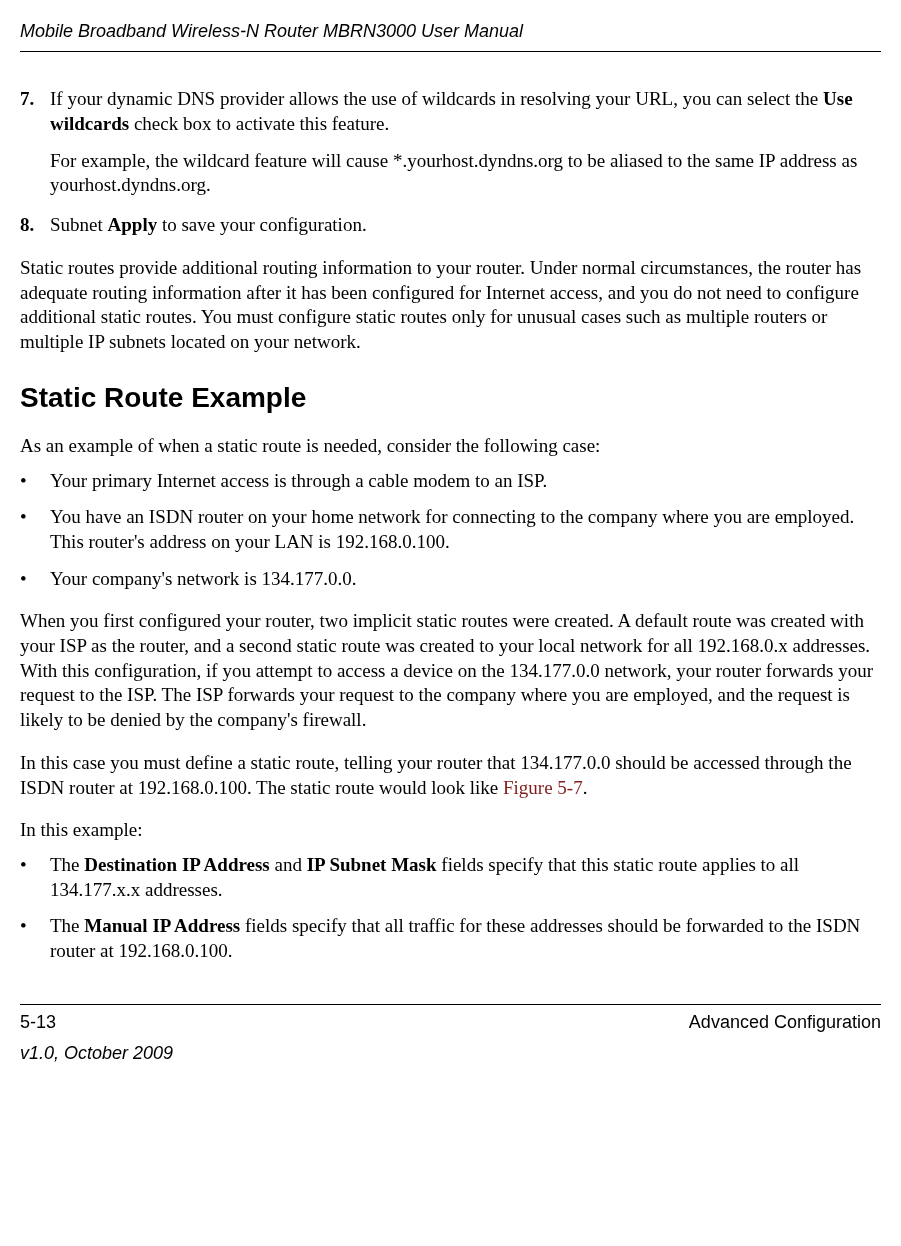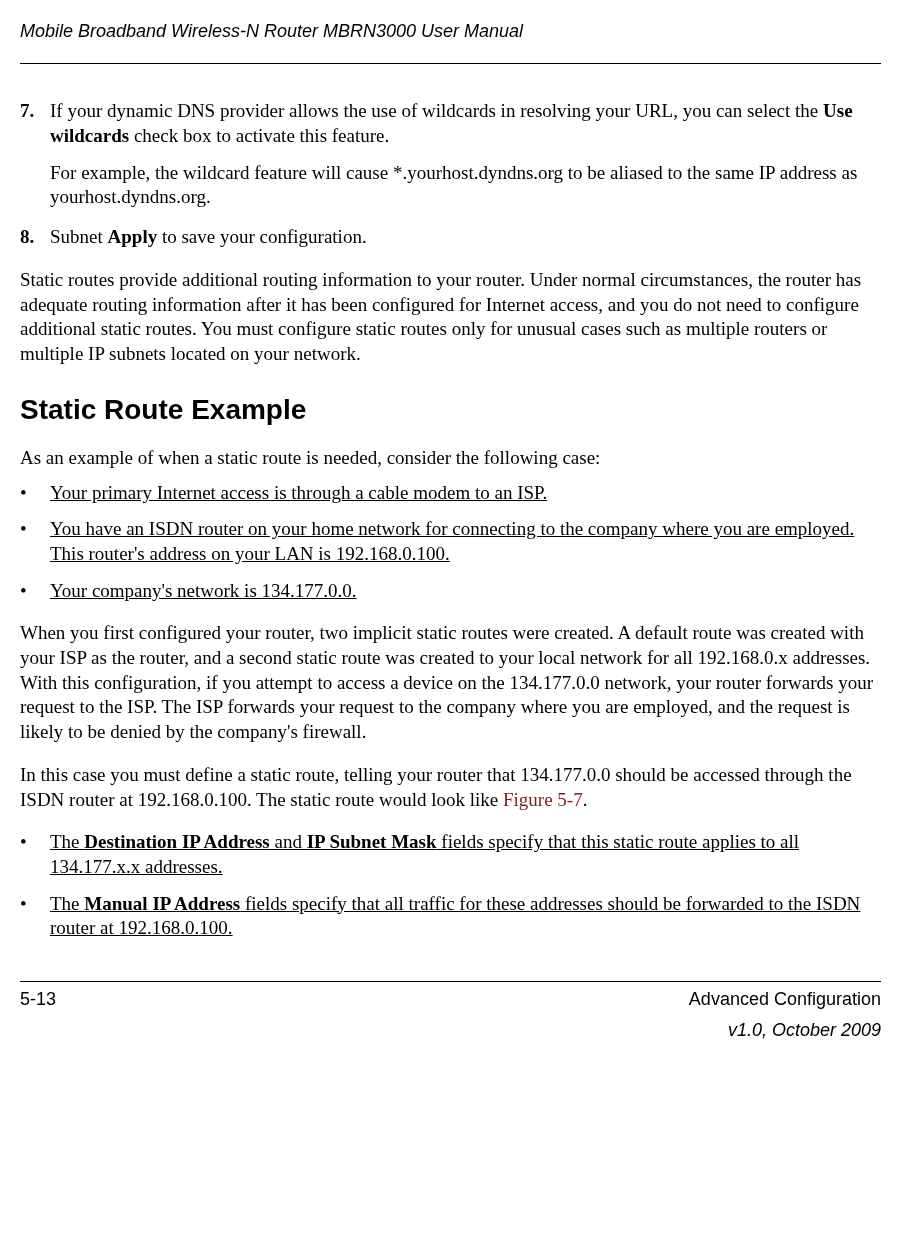--- a/index.html
+++ b/index.html
@@ -13,21 +13,21 @@
       width: 901px;
     }
     .page {
       padding: 20px 20px 20px 20px;
     }
     .header {
       font-family: Arial, Helvetica, sans-serif;
       font-style: italic;
       font-size: 18px;
       border-bottom: 1px solid #000;
-      padding-bottom: 20px;
+      padding-bottom: 8px;
       margin-bottom: 35px;
     }
     .numbered-item {
       display: flex;
       margin-bottom: 15px;
     }
     .numbered-item .num {
       font-weight: bold;
       min-width: 30px;
     }
@@ -68,38 +68,37 @@
     }
     .bullet-list li {
       display: flex;
       margin-bottom: 12px;
     }
     .bullet-list li .bullet {
       min-width: 30px;
     }
     .bullet-list li .bcontent {
       flex: 1;
-      text-decoration: underline;
     }
     .link {
       color: #7f1d1d;
     }
     .footer {
       margin-top: 40px;
       border-top: 1px solid #000;
       padding-top: 6px;
       font-family: Arial, Helvetica, sans-serif;
       font-size: 18px;
     }
     .footer-row {
       display: flex;
       justify-content: space-between;
     }
     .footer-center {
-      text-align: right;
+      text-align: left;
       font-style: italic;
       margin-top: 8px;
     }
   </style>
 </head>
 <body>
 
 <div class="page">
   <div class="header">Mobile Broadband Wireless-N Router MBRN3000 User Manual</div>
 
@@ -143,20 +142,21 @@
       <span class="bcontent">Your company's network is 134.177.0.0.</span>
     </li>
   </ul>
 
   <p class="body-para">When you first configured your router, two implicit static routes were created. A default route was created with your ISP as the router, and a second static route was created to your local network for all 192.168.0.x addresses. With this configuration, if you attempt to access a device on the 134.177.0.0 network, your router forwards your request to the ISP. The ISP forwards your request to the company where you are employed, and the request is likely to be denied by the company's firewall.</p>
 
   <p class="body-para">
     <span>In this case you must define a static route, telling your router that 134.177.0.0 should be accessed through the ISDN router at 192.168.0.100. The static route would look like </span><span class="link">Figure 5-7</span><span>.</span>
   </p>
 
+  <p class="body-para" style="margin-bottom:10px;">In this example:</p>
 
   <ul class="bullet-list">
     <li>
       <span class="bullet">•</span>
       <span class="bcontent">
         <span>The </span><span class="bold">Destination IP Address</span><span> and </span><span class="bold">IP Subnet Mask</span><span> fields specify that this static route applies to all 134.177.x.x addresses.</span>
       </span>
     </li>
     <li>
       <span class="bullet">•</span>

